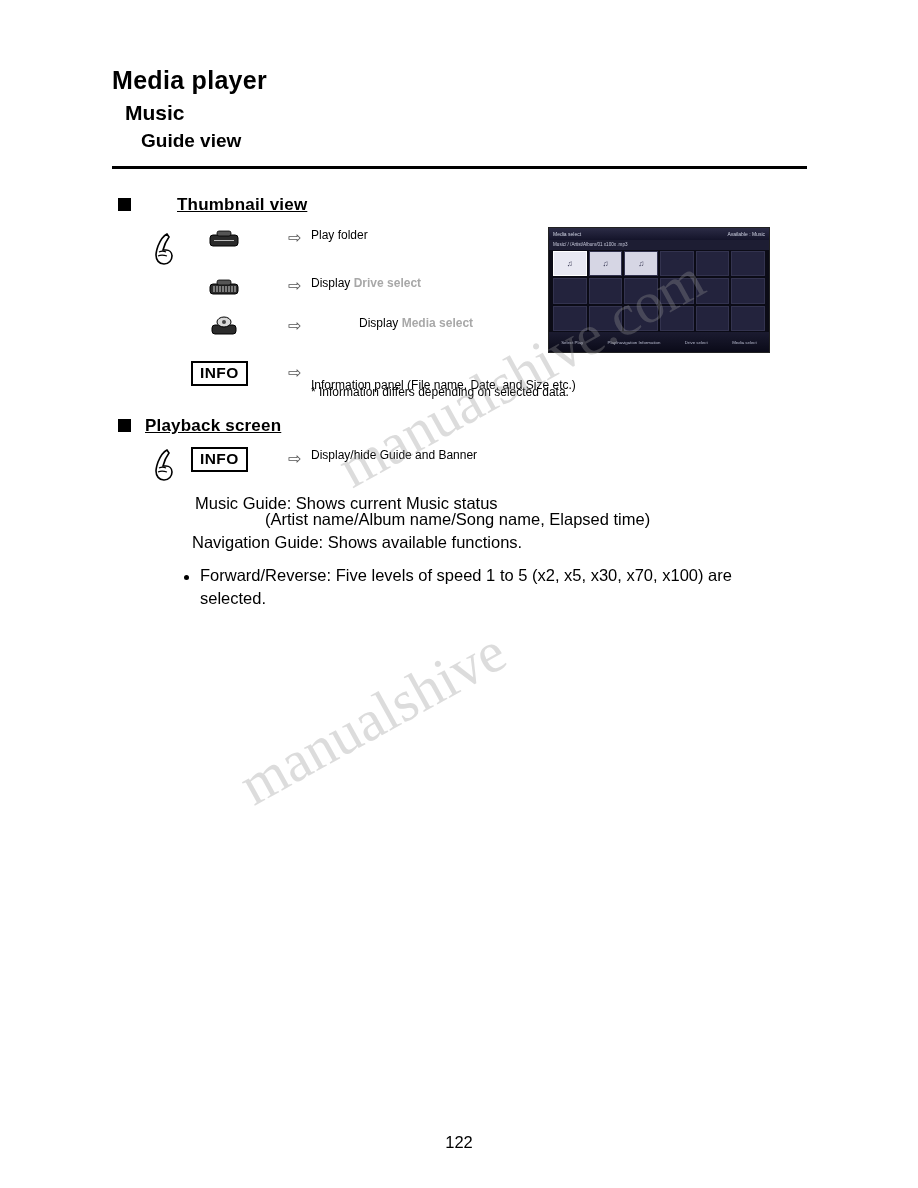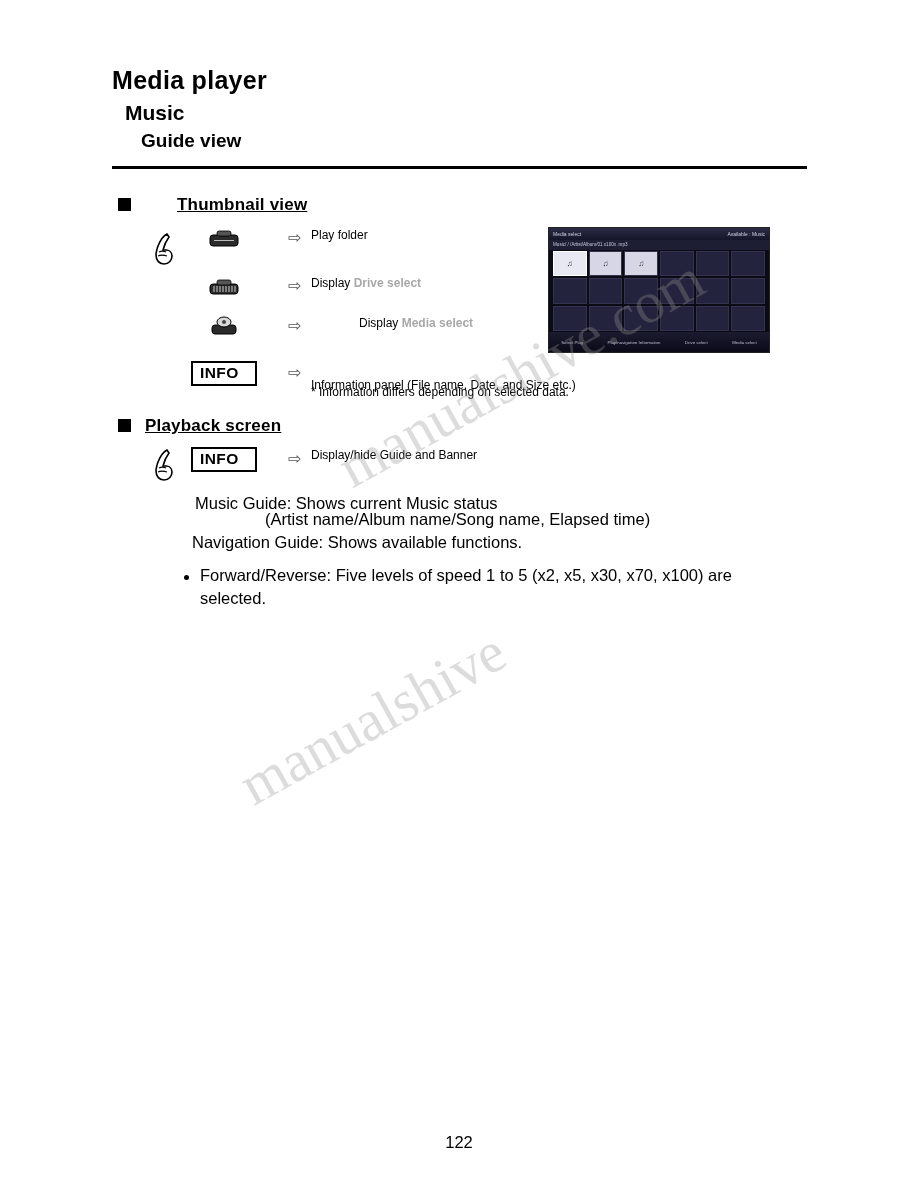--- a/index.html
+++ b/index.html
@@ -73,21 +73,21 @@
     position: absolute;
     font-size: 16px;
     color: #555;
   }
   .grey-text { color: #a8a8a8; font-weight: bold; }
 
   
   .info-btn {
     position: absolute;
     border: 2px solid #000;
-    padding: 1px 16px 2px 7px;
+    padding: 1px 7px 2px 7px;
     font-size: 15.5px;
     font-weight: bold;
     letter-spacing: 0.4px;
     background: #fff;
     line-height: 1.15;
   }
 
   
   .hand-icon { position: absolute; }
 

